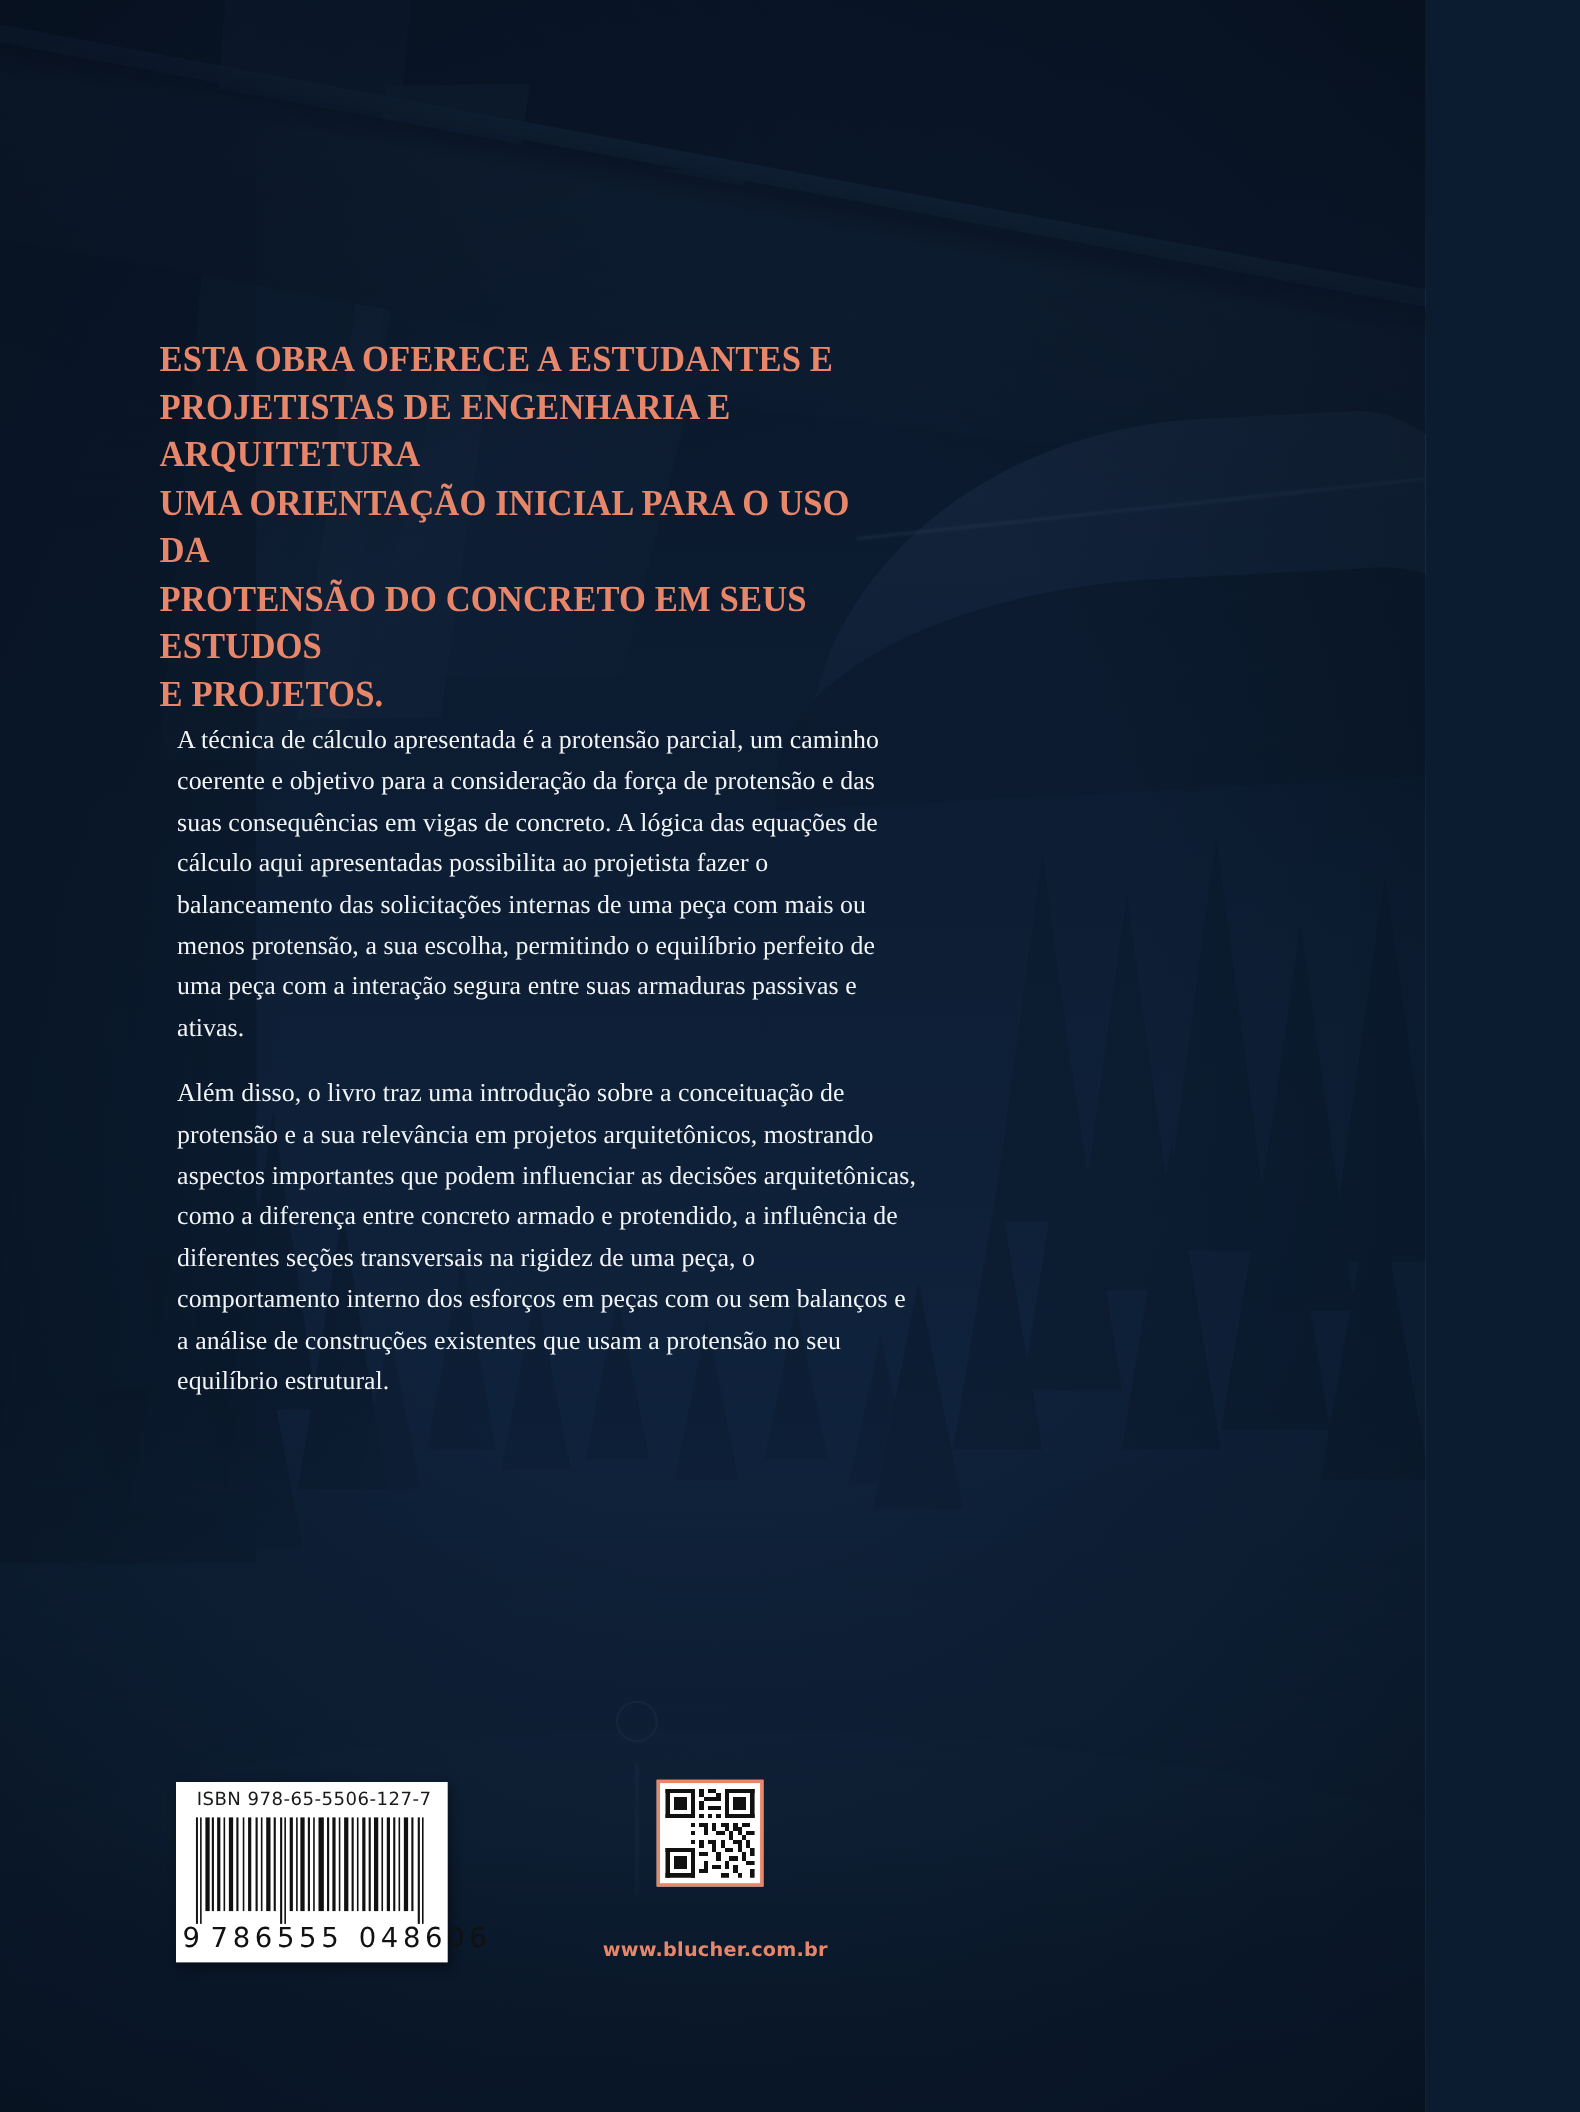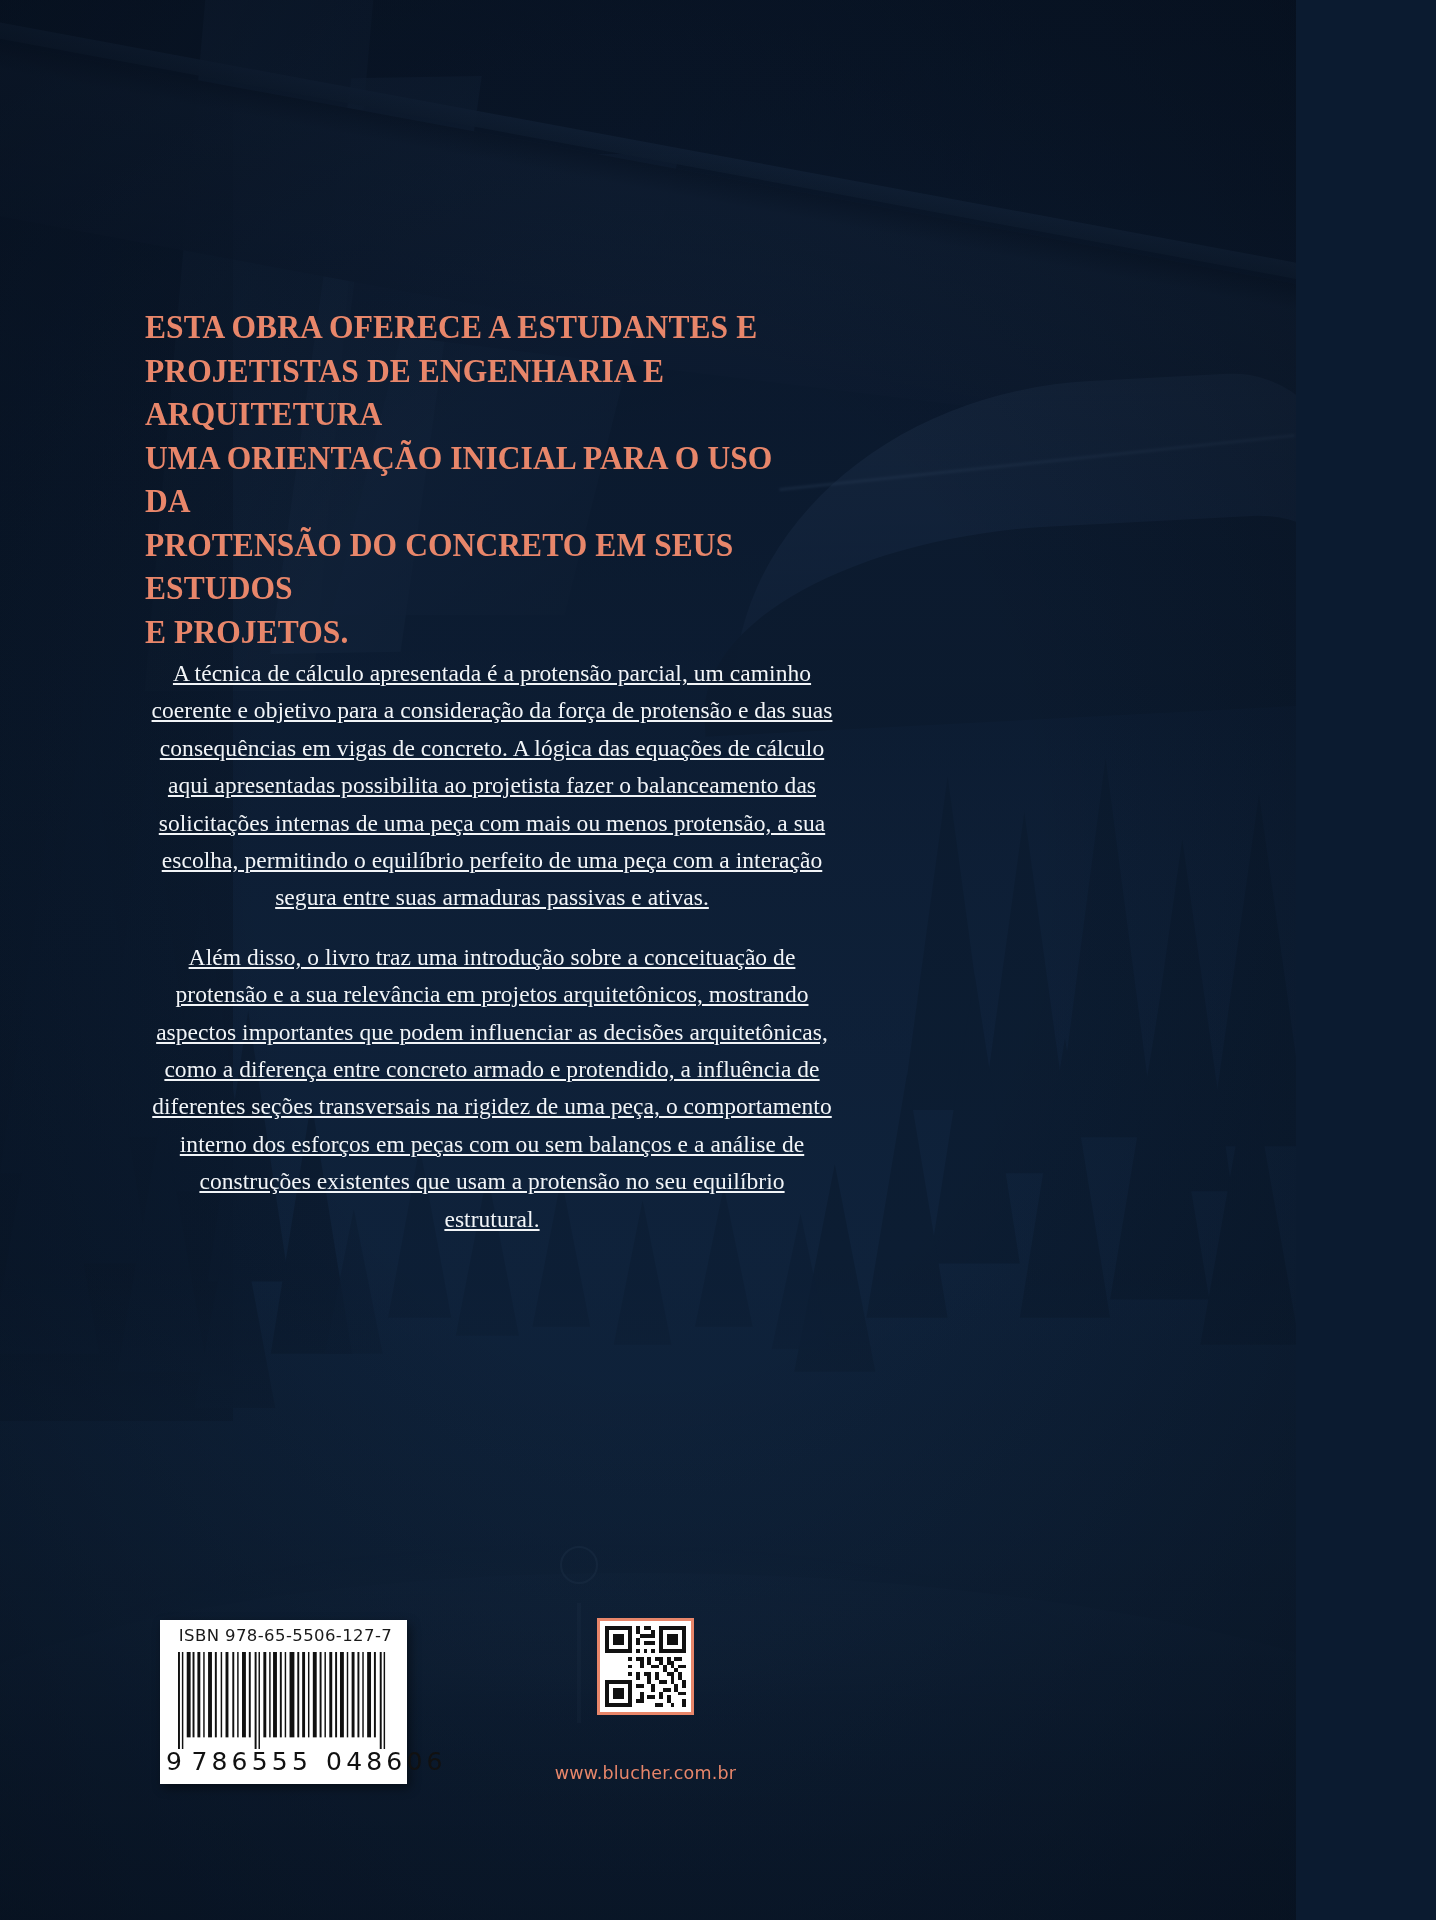--- a/index.html
+++ b/index.html
@@ -256,23 +256,22 @@
     top: 655px;
     width: 690px;
     color: #f2f5f8;
     font-family: "Liberation Serif", serif;
     font-size: 23.5px;
     line-height: 37.4px;
     font-weight: 400;
     letter-spacing: 0.05px;
   }
   .body-copy p {
-    margin: 0 0 22px 4px;
-    text-align: center;
-    text-decoration: underline;
+    margin: 0 0 22px 16px;
+    text-align: left;
   }
   .body-copy p:last-child { margin-bottom: 0; }
 
   
   .barcode-box {
     position: absolute;
     left: 160px;
     top: 1620px;
     width: 247px;
     height: 164px;
@@ -326,24 +325,23 @@
     box-sizing: border-box;
     padding: 5px;
   }
   .qr-wrap svg { display: block; width: 100%; height: 100%; }
 
   .site-url {
     position: absolute;
     left: 548px;
     top: 1763px;
     width: 195px;
-    text-align: center;
     color: #e8866a;
     font-family: "DejaVu Sans", sans-serif;
-    font-weight: 400;
+    font-weight: 700;
     font-size: 17.5px;
     letter-spacing: 0.2px;
   }
 
   .brand {
     position: absolute;
     right: 75px;
     top: 1703px;
     color: #ffffff;
     font-family: "DejaVu Sans", sans-serif;

